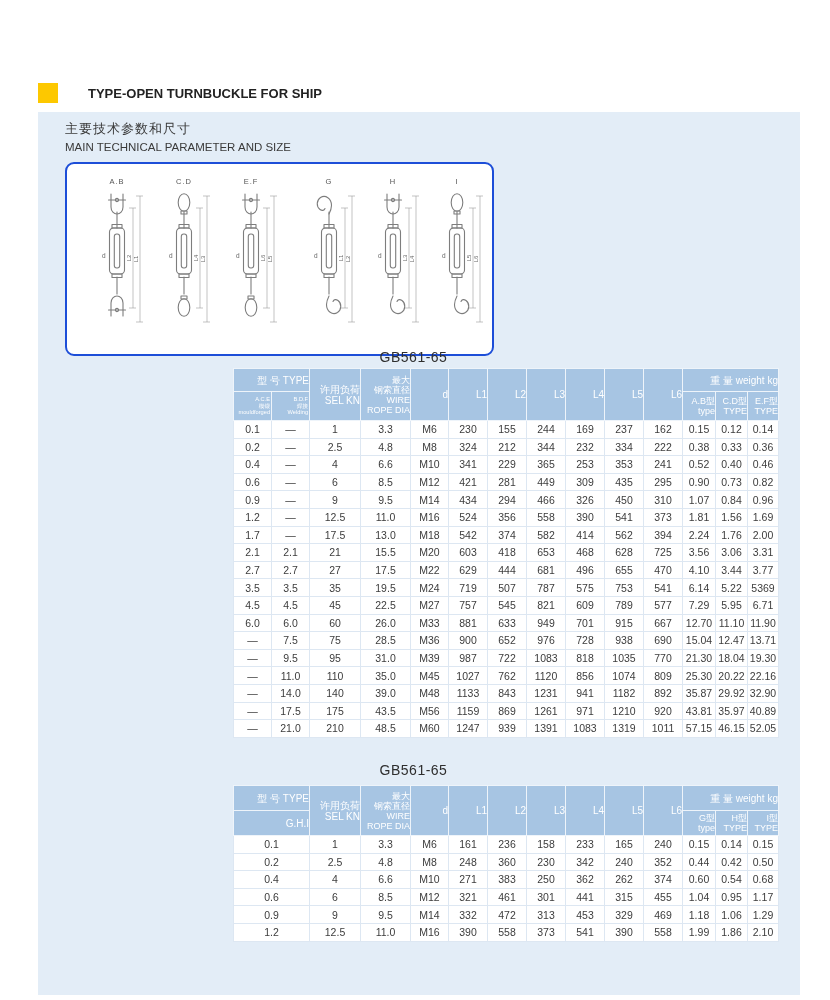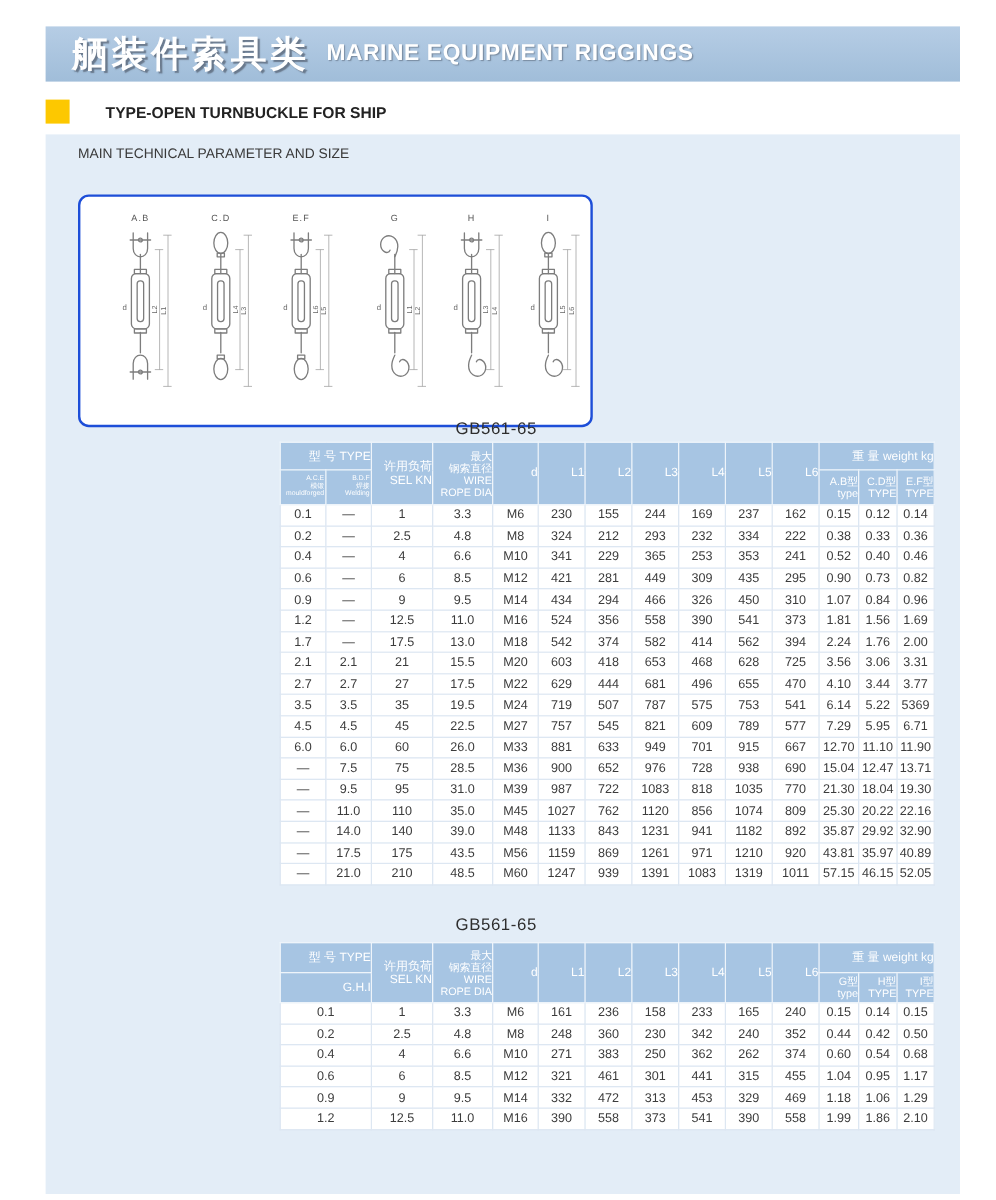--- a/index.html
+++ b/index.html
@@ -52,32 +52,29 @@
   .h-sub{font-size:9px;line-height:10px;}
   .h-tiny{font-size:6px;line-height:6.5px;color:#eaf2fa;}
   .h-tiny div{transform:scale(.95);}
   .hline{display:block;}
 </style>
 </head>
 <body>
 
 <div id="page">
 
-  <div class="banner">
-    <span class="banner-zh">舾装件索具类</span>
-    <span class="banner-en">MARINE EQUIPMENT RIGGINGS</span>
-  </div>
 
   <div class="section">
     <span class="bullet"></span>
     <span class="sec-en">TYPE-OPEN TURNBUCKLE FOR SHIP</span>
   </div>
 
   <div class="panel">
     <div class="intro">
+      <div class="intro-zh">主要技术参数和尺寸</div>
       <div class="intro-en">MAIN TECHNICAL PARAMETER AND SIZE</div>
     </div>
 
     <div class="diagram-box">
       <svg id="diagram-svg" width="417" height="178" viewBox="0 0 417 178">
         <defs>
           <g id="sym-body" class="art">
             <rect x="-5" y="-3.5" width="10" height="3.5"></rect>
             <rect x="-7.5" y="0" width="15" height="46" rx="4"></rect>
             <rect x="-2.7" y="6" width="5.4" height="34" rx="2.5"></rect>
@@ -289,21 +286,21 @@
             <td>0.14</td>
           </tr>
           <tr>
             <td>0.2</td>
             <td>—</td>
             <td>2.5</td>
             <td>4.8</td>
             <td>M8</td>
             <td>324</td>
             <td>212</td>
-            <td>293</td>
+            <td>344</td>
             <td>232</td>
             <td>334</td>
             <td>222</td>
             <td>0.38</td>
             <td>0.33</td>
             <td>0.36</td>
           </tr>
           <tr>
             <td>0.4</td>
             <td>—</td>

